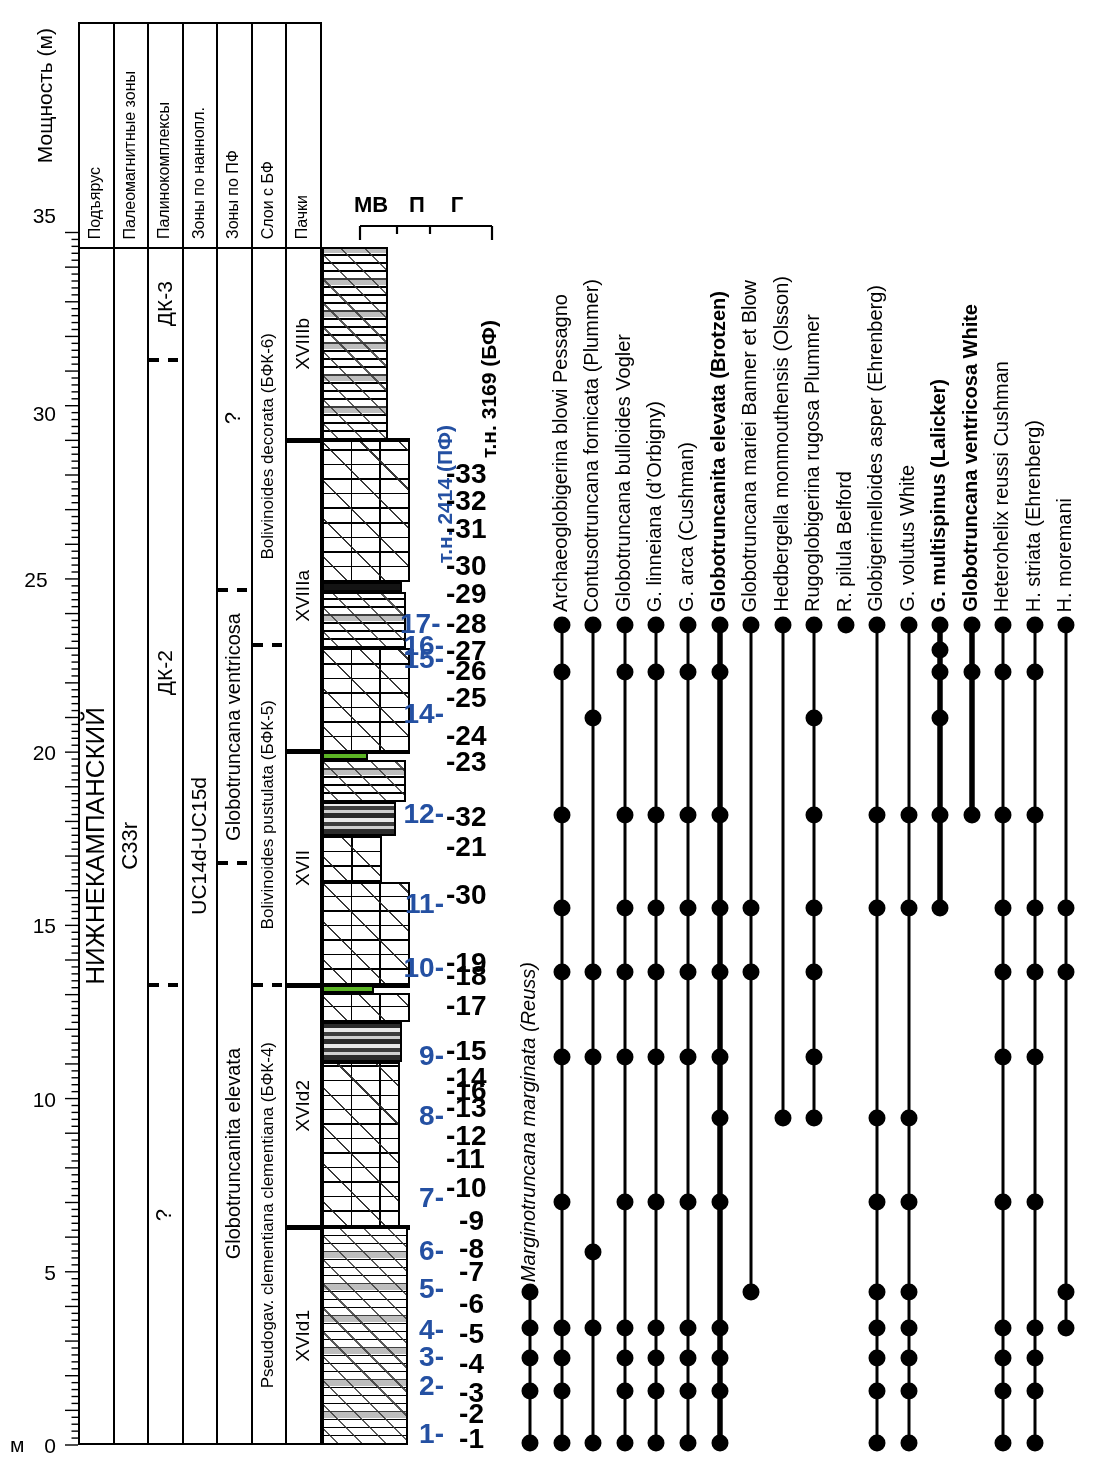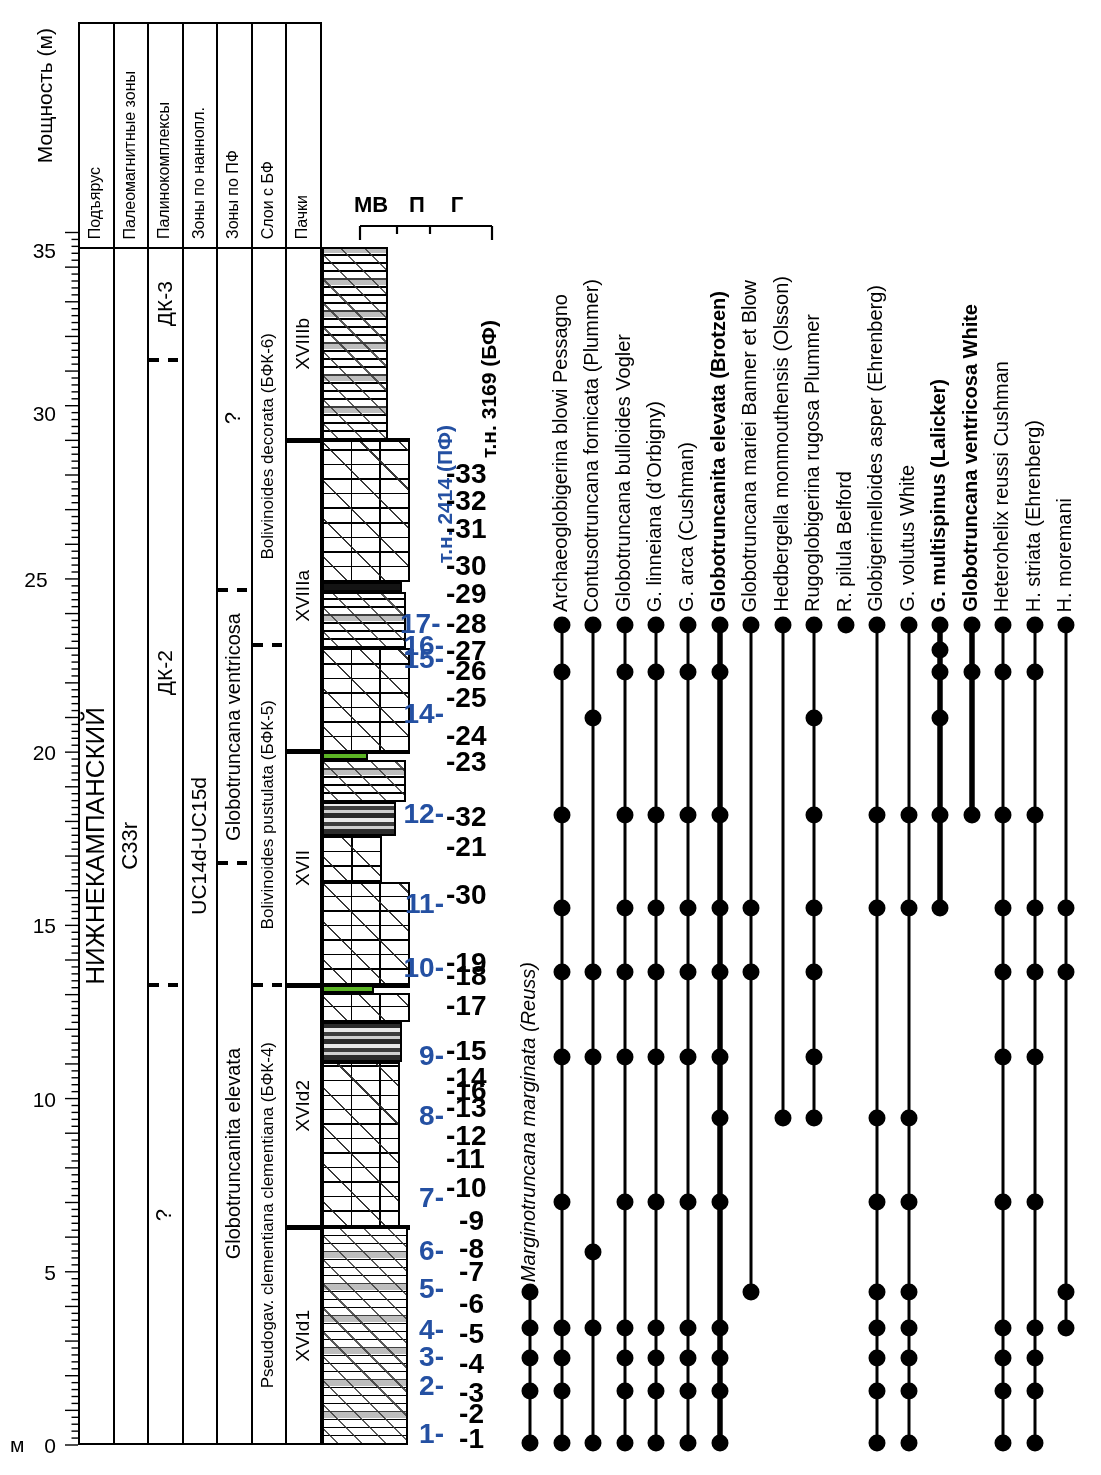--- a/index.html
+++ b/index.html
@@ -190,21 +190,21 @@
     <div class="s-label" style="left: 446px; top: 1174px; width: 38px; text-align: right;">-10</div>
     <div class="s-label" style="left: 446px; top: 1207px; width: 38px; text-align: right;">-9</div>
     <div class="s-label" style="left: 446px; top: 1235px; width: 38px; text-align: right;">-8</div>
     <div class="s-label" style="left: 446px; top: 1258px; width: 38px; text-align: right;">-7</div>
     <div class="s-label" style="left: 446px; top: 1290px; width: 38px; text-align: right;">-6</div>
     <div class="s-label" style="left: 446px; top: 1320px; width: 38px; text-align: right;">-5</div>
     <div class="s-label" style="left: 446px; top: 1350px; width: 38px; text-align: right;">-4</div>
     <div class="s-label" style="left: 446px; top: 1379px; width: 38px; text-align: right;">-3</div>
     <div class="s-label" style="left: 446px; top: 1400px; width: 38px; text-align: right;">-2</div>
     <div class="s-label" style="left: 446px; top: 1425px; width: 38px; text-align: right;">-1</div>
-    <div class="axis-num" style="left: 16px; top: 239px;">35</div>
+    <div class="axis-num" style="left: 16px; top: 204px;">35</div>
     <div class="axis-num" style="left: 16px; top: 394.714px; margin-top: 7px;">30</div>
     <div class="axis-num" style="left: 16px; top: 567.929px; text-align: center;">25</div>
     <div class="axis-num" style="left: 16px; top: 741.143px;">20</div>
     <div class="axis-num" style="left: 16px; top: 914.357px;">15</div>
     <div class="axis-num" style="left: 16px; top: 1087.57px;">10</div>
     <div class="axis-num" style="left: 16px; top: 1260.79px;">5</div>
     <div class="axis-num" style="left: 16px; top: 1434px;">0</div>
     <div class="axis-unit" style="left: 10px; top: 1433px;">м</div>
     <span class="vtext species-label" style="left: 518px; bottom: 193px; font-style: italic;">Marginotruncana marginata (Reuss)</span>
     <span class="vtext species-label" style="left: 550px; bottom: 863px;">Archaeoglobigerina  blowi Pessagno</span>

